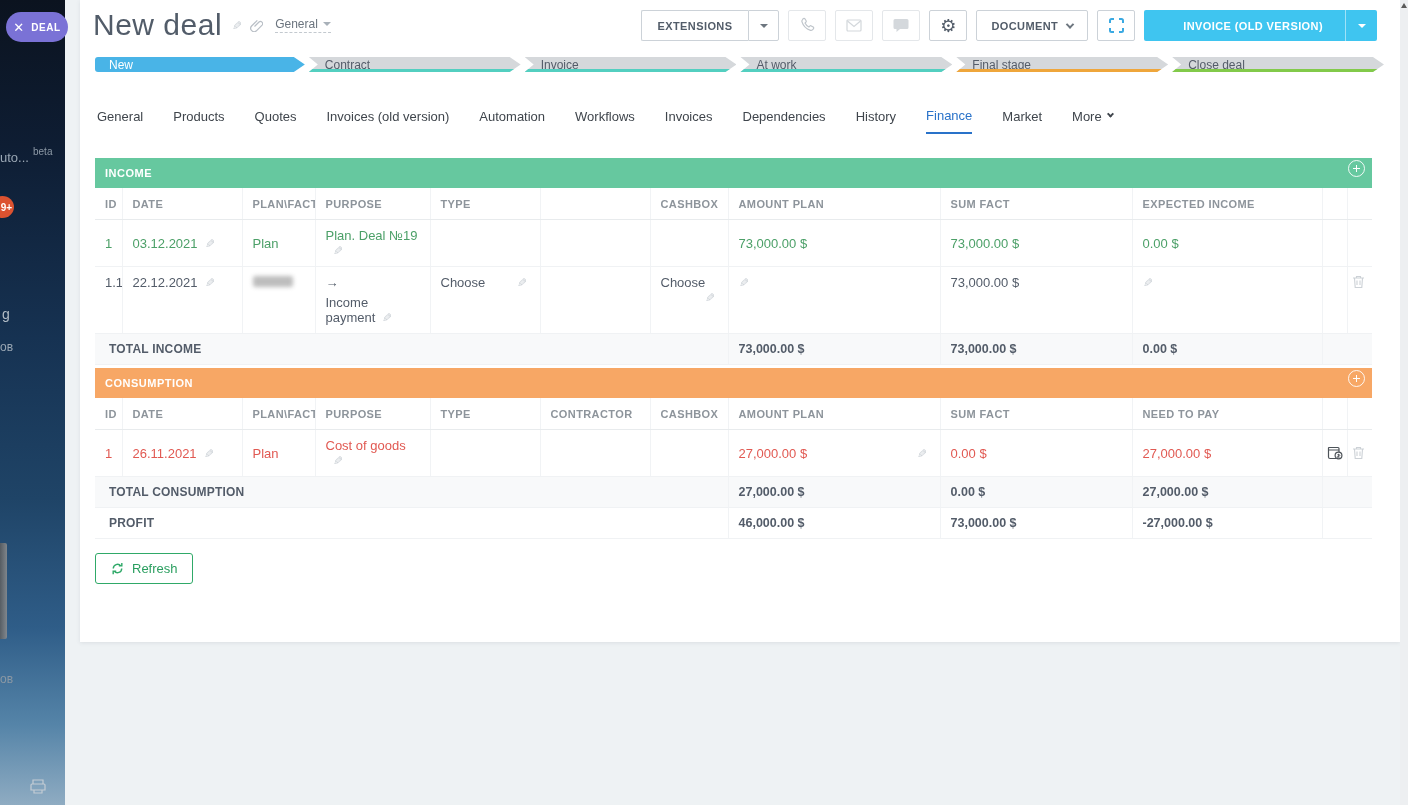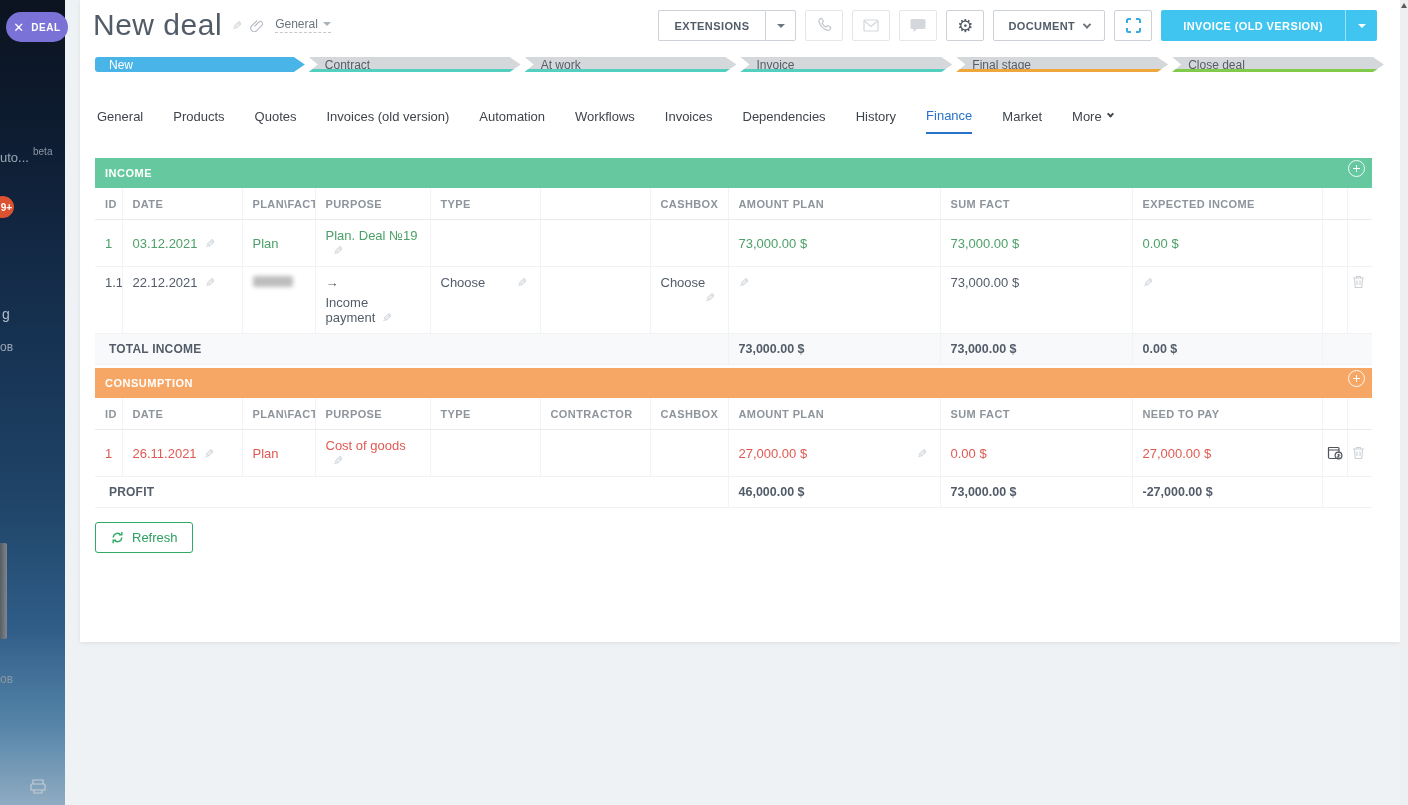--- a/index.html
+++ b/index.html
@@ -51,21 +51,21 @@
   .split { display:flex; align-items:stretch; }
   .split .main { padding:0 16px; border-right:none; border-radius:2px 0 0 2px; }
   .split .arrow { width:31px; border-radius:0 2px 2px 0; }
   .ml { margin-left:9px; }
   .icon-btn { width:38px; }
   .icon-btn.dis { border-color:#e4e7ea; }
   .gear-glyph { font-family:"DejaVu Sans",sans-serif; font-size:18px; color:#525c69; line-height:1; }
   .doc-btn { padding:0 14px; gap:9px; }
   .chev { width:6px; height:6px; border-right:2px solid #6d767f; border-bottom:2px solid #6d767f; transform:rotate(45deg) translate(-1px,-1px); }
   .invoice-btn { display:flex; align-items:stretch; height:31px; border-radius:2px; overflow:hidden; background:#3fc5f0; cursor:pointer; }
-  .invoice-btn .main { display:flex; align-items:center; padding:0 22px; color:#fff; font-size:11px; font-weight:700; letter-spacing:.4px; }
+  .invoice-btn .main { display:flex; align-items:center; padding:0 22px; color:#fff; font-size:11px; font-weight:700; letter-spacing:.4px;margin-left:17px; }
   .invoice-btn .arrow { width:32px; display:flex; align-items:center; justify-content:center; border-left:1px solid rgba(255,255,255,.5); }
   .invoice-btn .caret-down { border-top-color:#fff; }
 
   
   .stages { position:absolute; left:15px; top:57px; width:1289px; display:flex; }
   .stage { flex:1; height:15px; margin-right:4px; position:relative; background:#d5d8db; color:#545c69; font-size:12px;
     display:flex; align-items:center; padding-left:16px; cursor:pointer;
     clip-path:polygon(0 0, calc(100% - 11px) 0, 100% 50%, calc(100% - 11px) 100%, 0 100%, 9px 50%); }
   .stage:first-child { clip-path:polygon(0 0, calc(100% - 11px) 0, 100% 50%, calc(100% - 11px) 100%, 0 100%); padding-left:14px; border-radius:3px 0 0 3px; }
   .stage:last-child { margin-right:0; }
@@ -213,25 +213,25 @@
 
   <div class="stages">
     <div class="stage active">
         <span>New</span>
       </div>
     <div class="stage">
         <span>Contract</span>
         <span class="under u-teal"></span>
       </div>
     <div class="stage">
+        <span>Invoice</span>
+        <span class="under u-teal"></span>
+      </div>
+    <div class="stage">
         <span>At work</span>
-        <span class="under u-teal"></span>
-      </div>
-    <div class="stage">
-        <span>Invoice</span>
         <span class="under u-teal"></span>
       </div>
     <div class="stage">
         <span>Final stage</span>
         <span class="under u-orange"></span>
       </div>
     <div class="stage">
         <span>Close deal</span>
         <span class="under u-green"></span>
       </div>
@@ -387,20 +387,27 @@
                 <circle cx="11.5" cy="10.5" r="3.4" fill="#fff" stroke="#4c5258" stroke-width="1.2"></circle>
                 <path d="M11.5 8.8v3.4M10.4 9.6h1.7a.8.8 0 0 1 0 1.6h-1.2a.8.8 0 0 0 0 1.6h1.8" fill="none" stroke="#4c5258" stroke-width=".8"></path>
               </svg>
         </td>
         <td class="icon-cell">
           <svg width="13" height="14" viewBox="0 0 13 14">
                 <path d="M1 3h11M4.5 3V1.5h4V3M2.5 3l.7 9.5h6.6L10.5 3M5 5.5v4.5M8 5.5v4.5" fill="none" stroke="#ccd1d6" stroke-width="1.1"></path>
               </svg>
         </td>
       </tr>
+      <tr class="total-row">
+        <td class="lab" colspan="7">TOTAL CONSUMPTION</td>
+        <td>27,000.00 $</td>
+        <td>0.00 $</td>
+        <td>27,000.00 $</td>
+        <td colspan="2"></td>
+      </tr>
       <tr class="profit-row">
         <td class="lab" colspan="7">PROFIT</td>
         <td>46,000.00 $</td>
         <td>73,000.00 $</td>
         <td>-27,000.00 $</td>
         <td colspan="2"></td>
       </tr>
     </tbody>
       </table>
 

